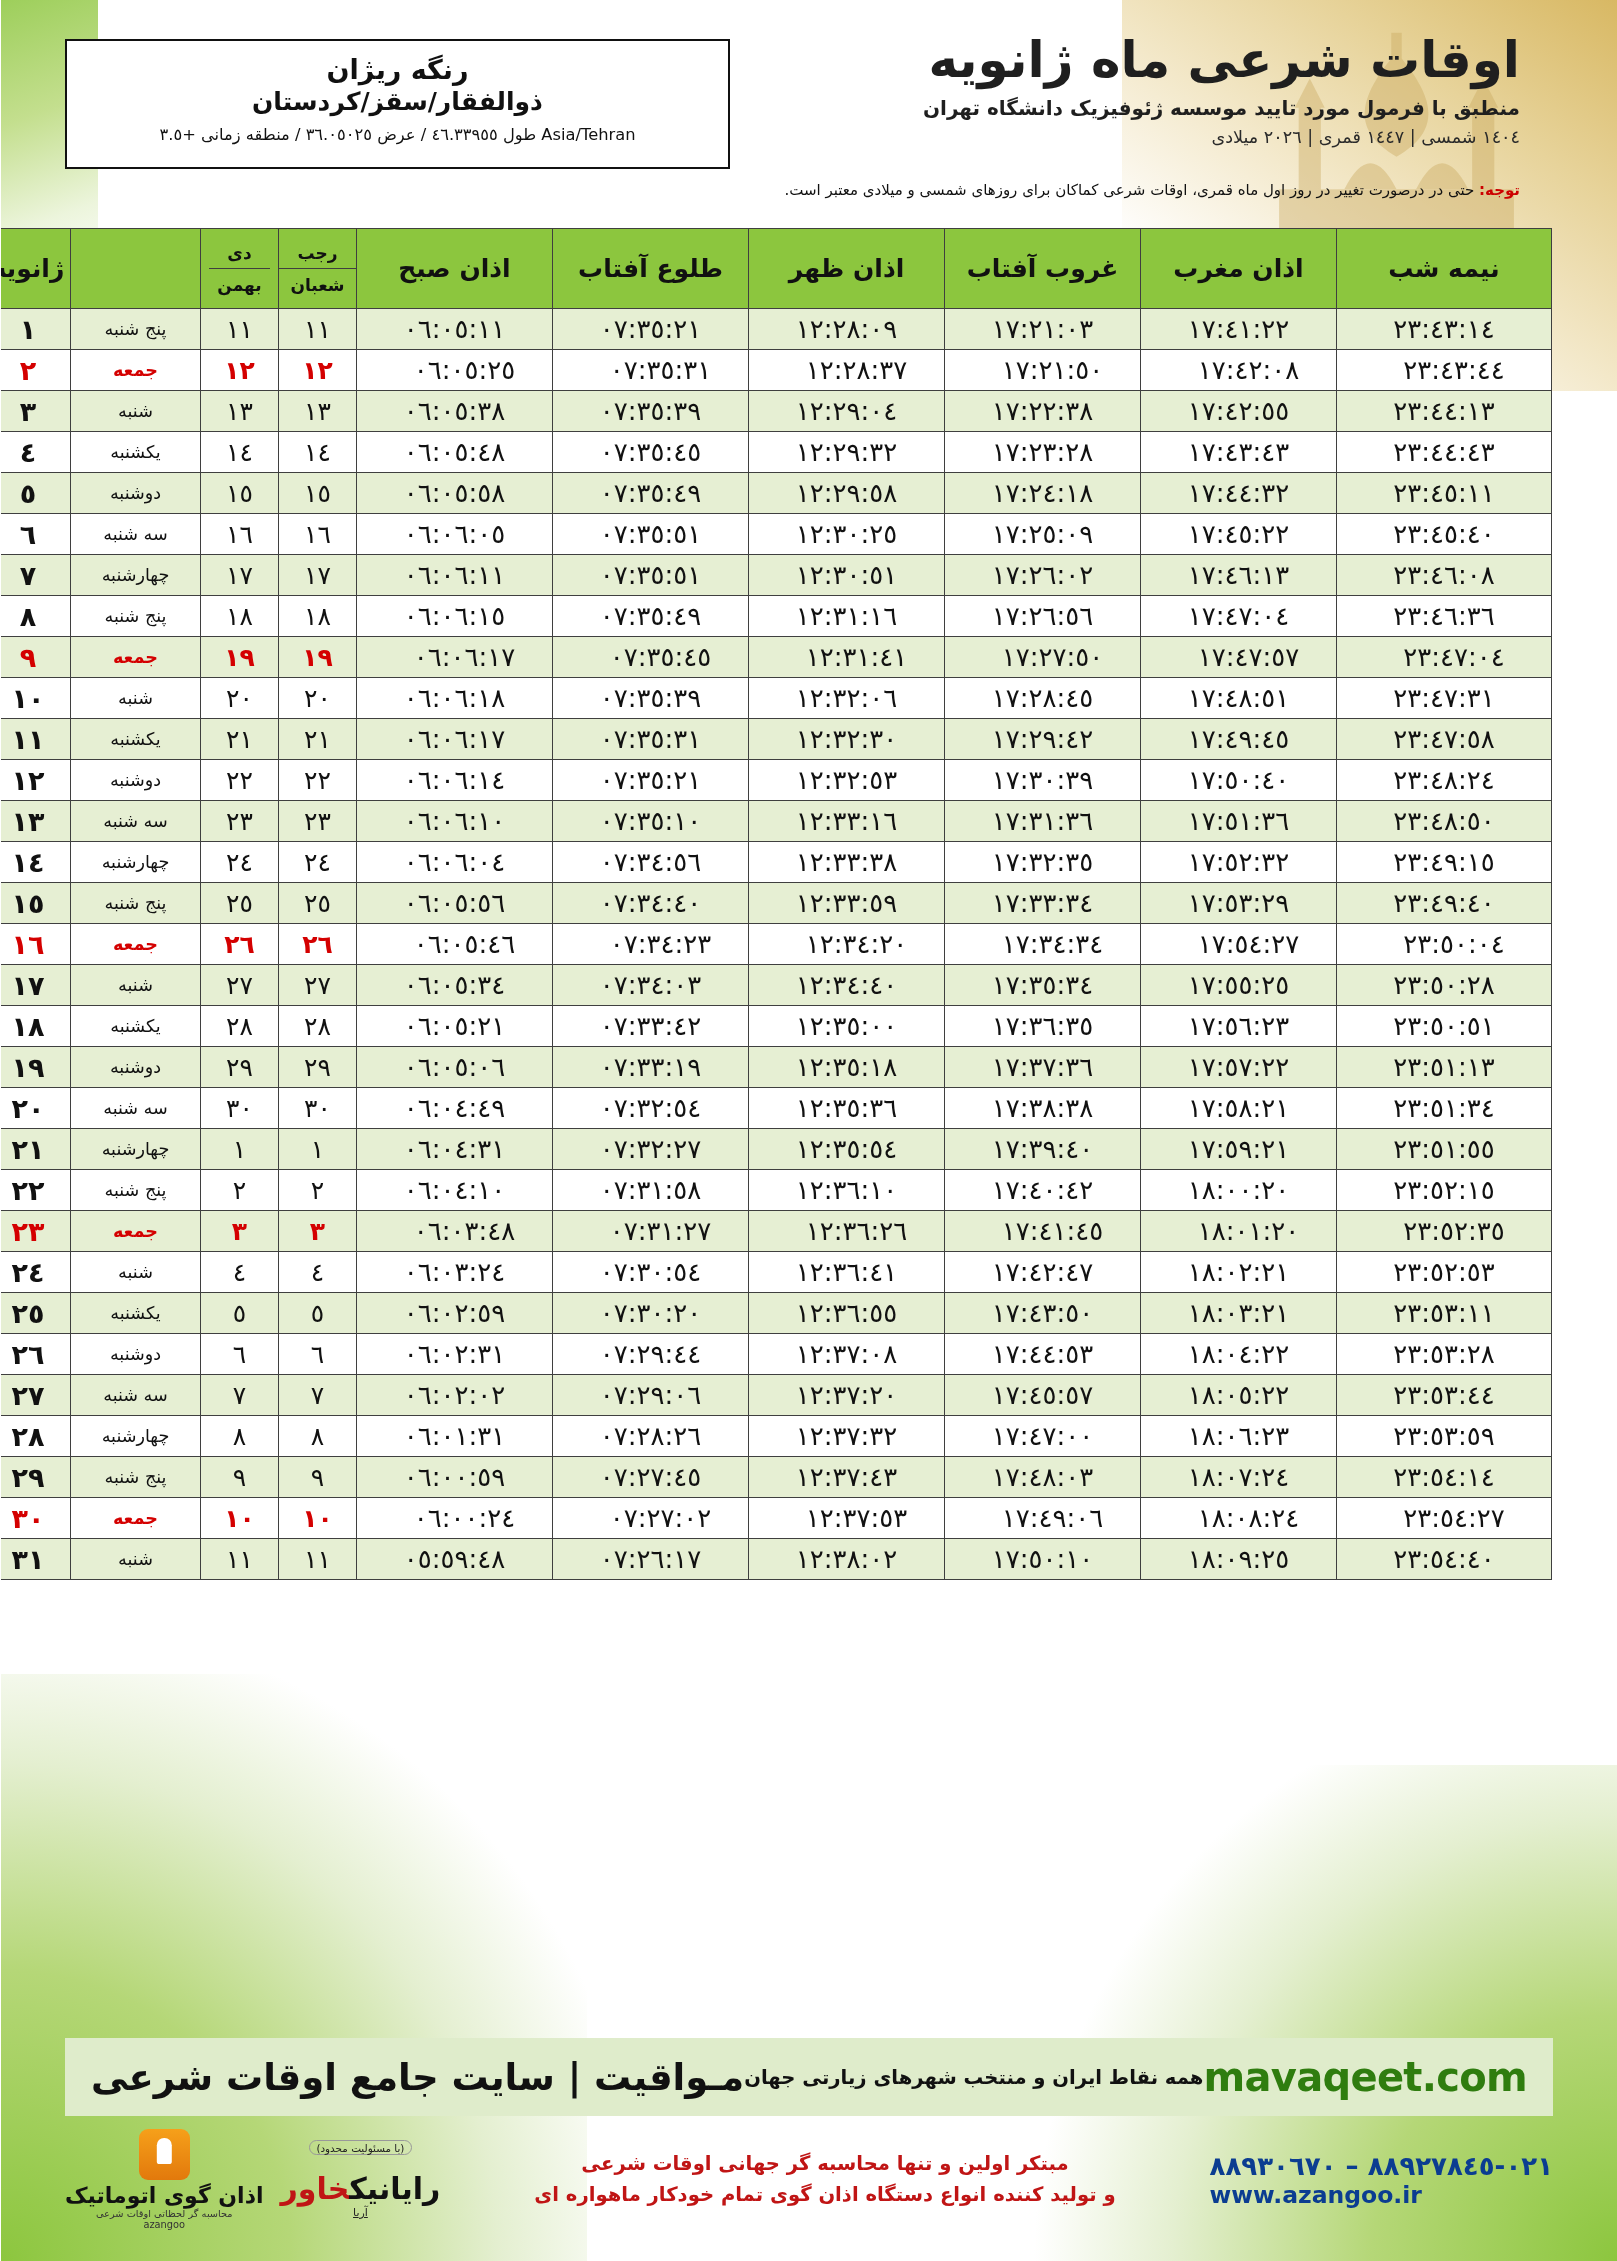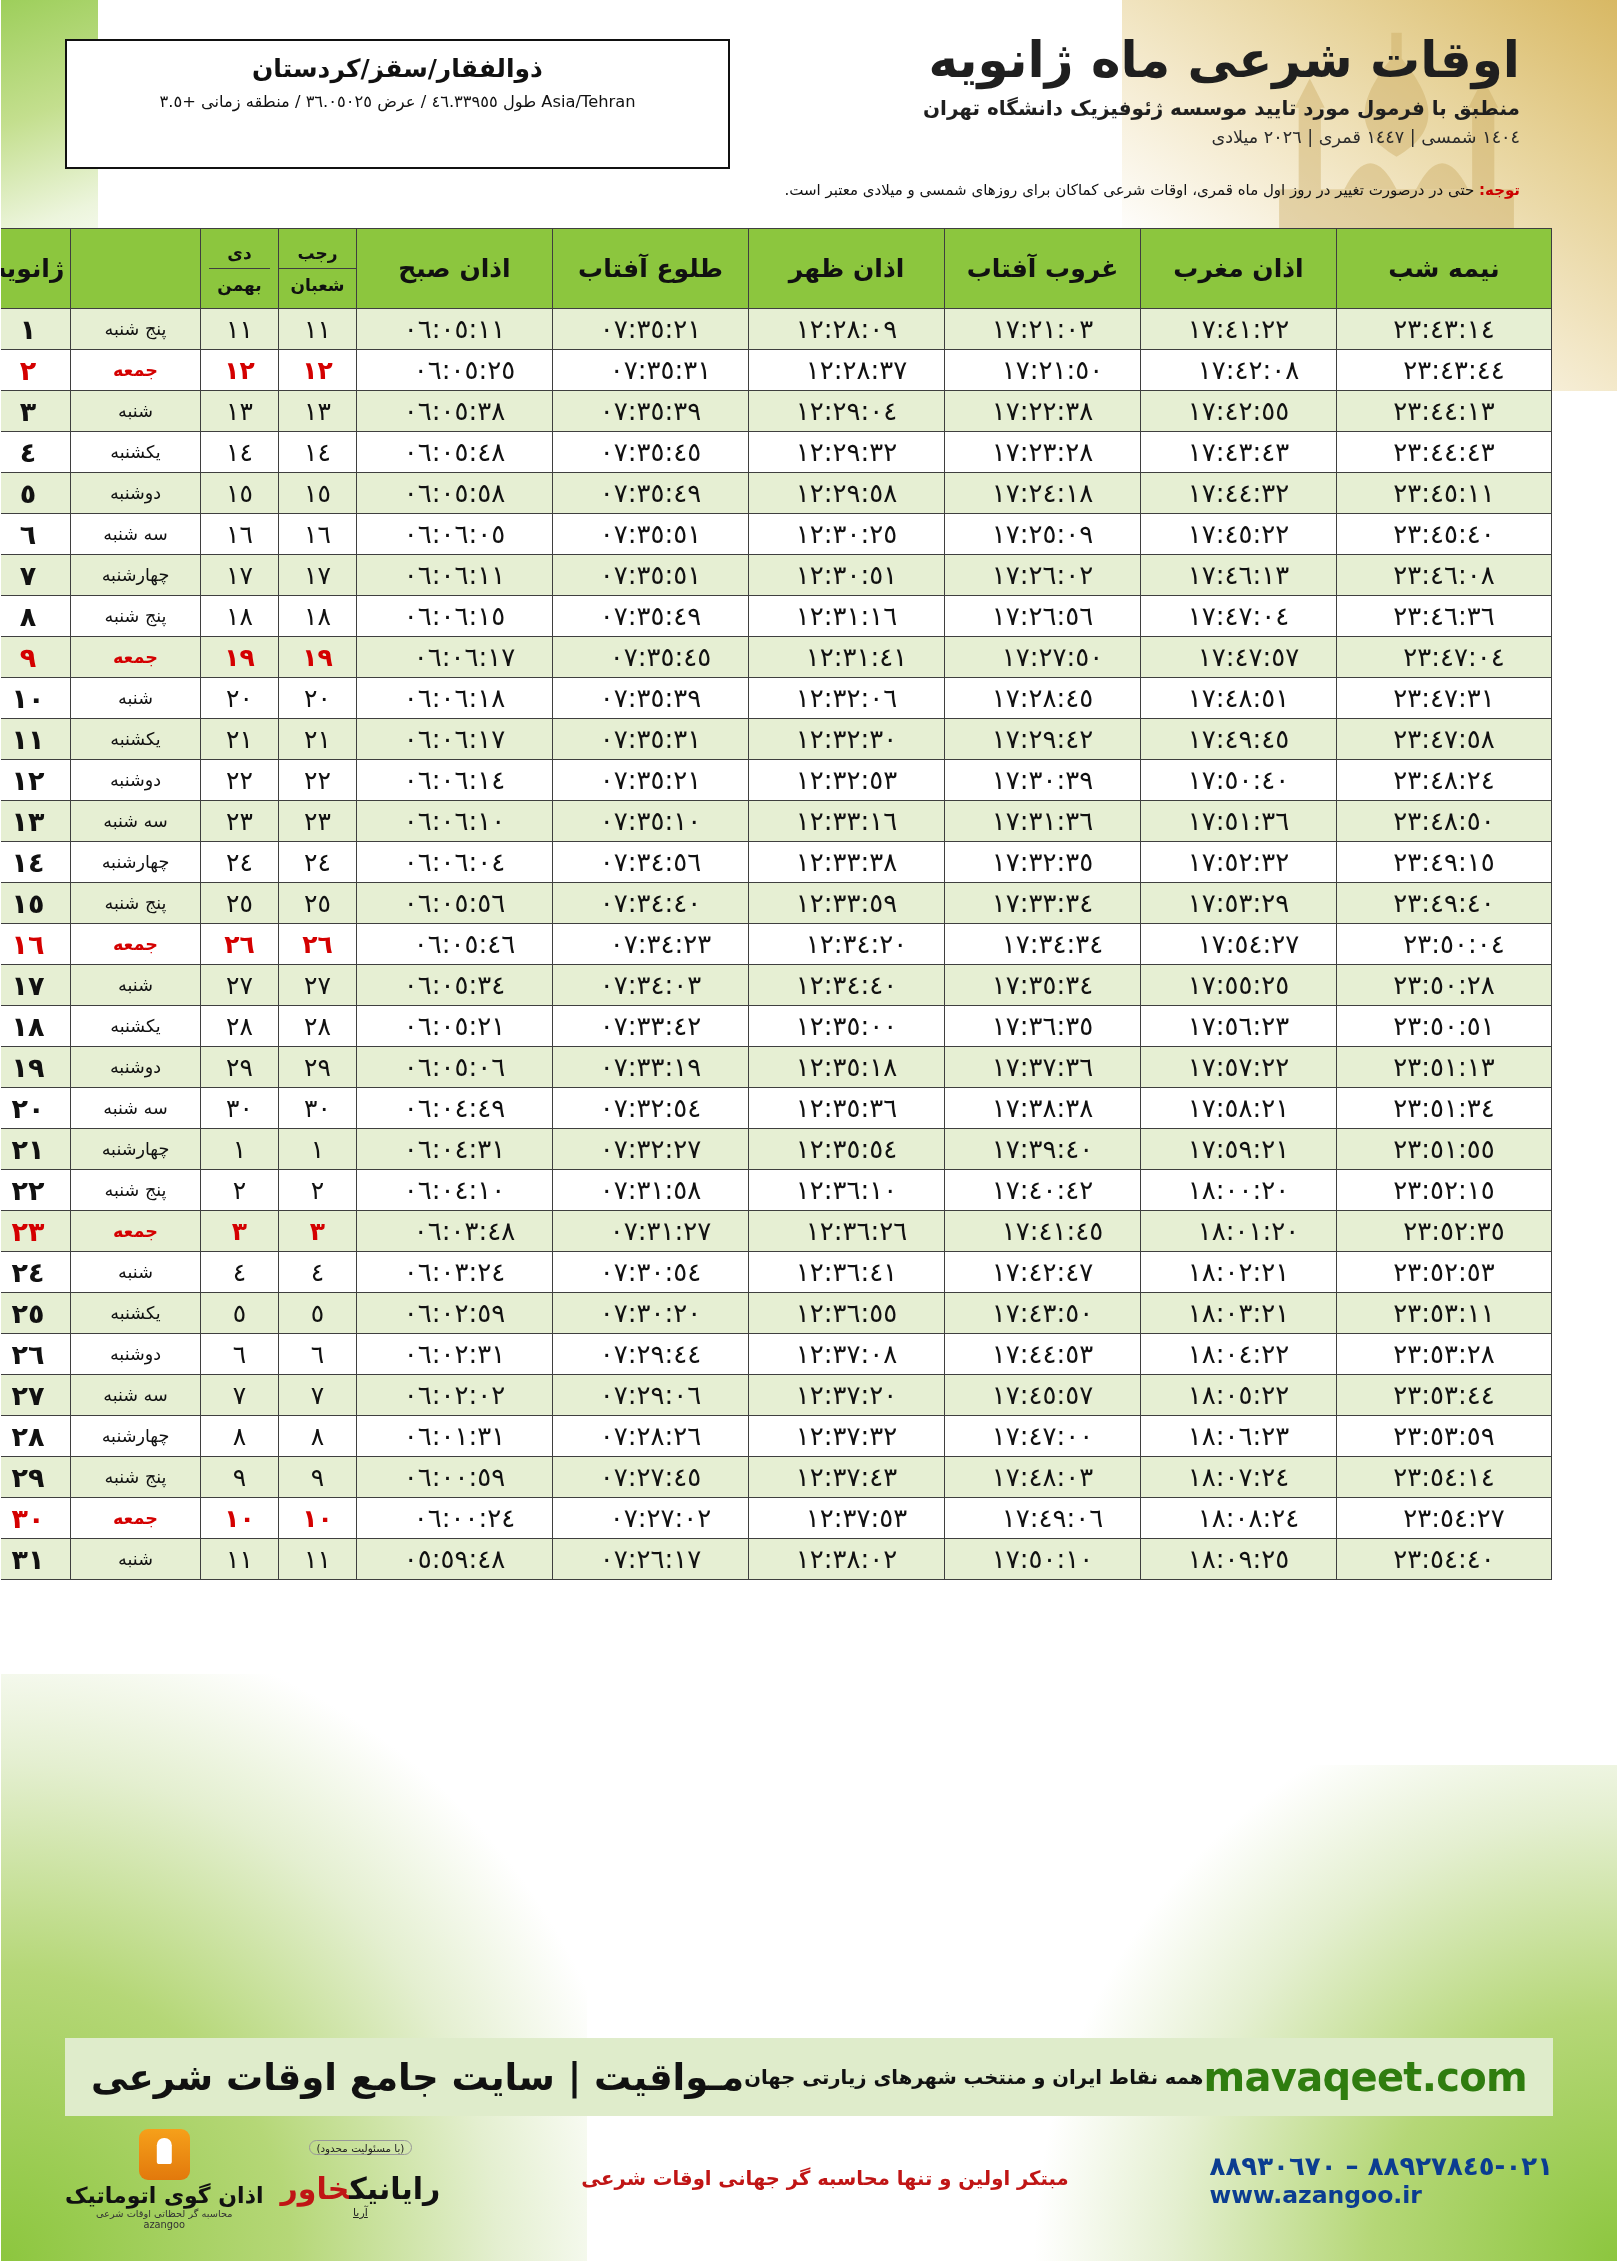--- a/index.html
+++ b/index.html
@@ -164,20 +164,21 @@
 </svg>
 
 <div class="header">
   <div class="title-block">
     <div class="main-title">اوقات شرعی ماه ژانویه</div>
     <div class="sub-title">منطبق با فرمول مورد تایید موسسه ژئوفیزیک دانشگاه تهران</div>
     <div class="date-line">١٤٠٤ شمسی | ١٤٤٧ قمری | ٢٠٢٦ میلادی</div>
   </div>
 
   <div class="info-box">
+    <div class="info-city">رنگه ریژان</div>
     <div class="info-prov">ذوالفقار/سقز/کردستان</div>
     <div class="info-coord">طول ٤٦.٣٣٩٥٥ / عرض ٣٦.٠٥٠٢٥ / منطقه زمانی +٣.٥ Asia/Tehran</div>
   </div>
 
   <div class="note">
     <b>توجه:</b>
     <span>حتی در درصورت تغییر در روز اول ماه قمری، اوقات شرعی کماکان برای روزهای شمسی و میلادی معتبر است.</span>
   </div>
 </div>
 
@@ -603,20 +604,21 @@
 </div>
 
 <div class="footer-bottom">
   <div class="phone-block">
     <div class="phone">٠٢١-٨٨٩٢٧٨٤٥ – ٨٨٩٣٠٦٧٠</div>
     <div class="site">www.azangoo.ir</div>
   </div>
 
   <div class="mid-text">
     <div>مبتکر اولین و تنها محاسبه گر جهانی اوقات شرعی</div>
+    <div>و تولید کننده انواع دستگاه اذان گوی تمام خودکار ماهواره ای</div>
   </div>
 
   <div class="logos">
     <div class="logo-raya">
       <div class="top-sm">(با مسئولیت محدود)</div>
       <div class="name">
         <span>رایانیک</span><span class="red">خاور</span>
       </div>
       <div class="sub">آریا</div>
     </div>

